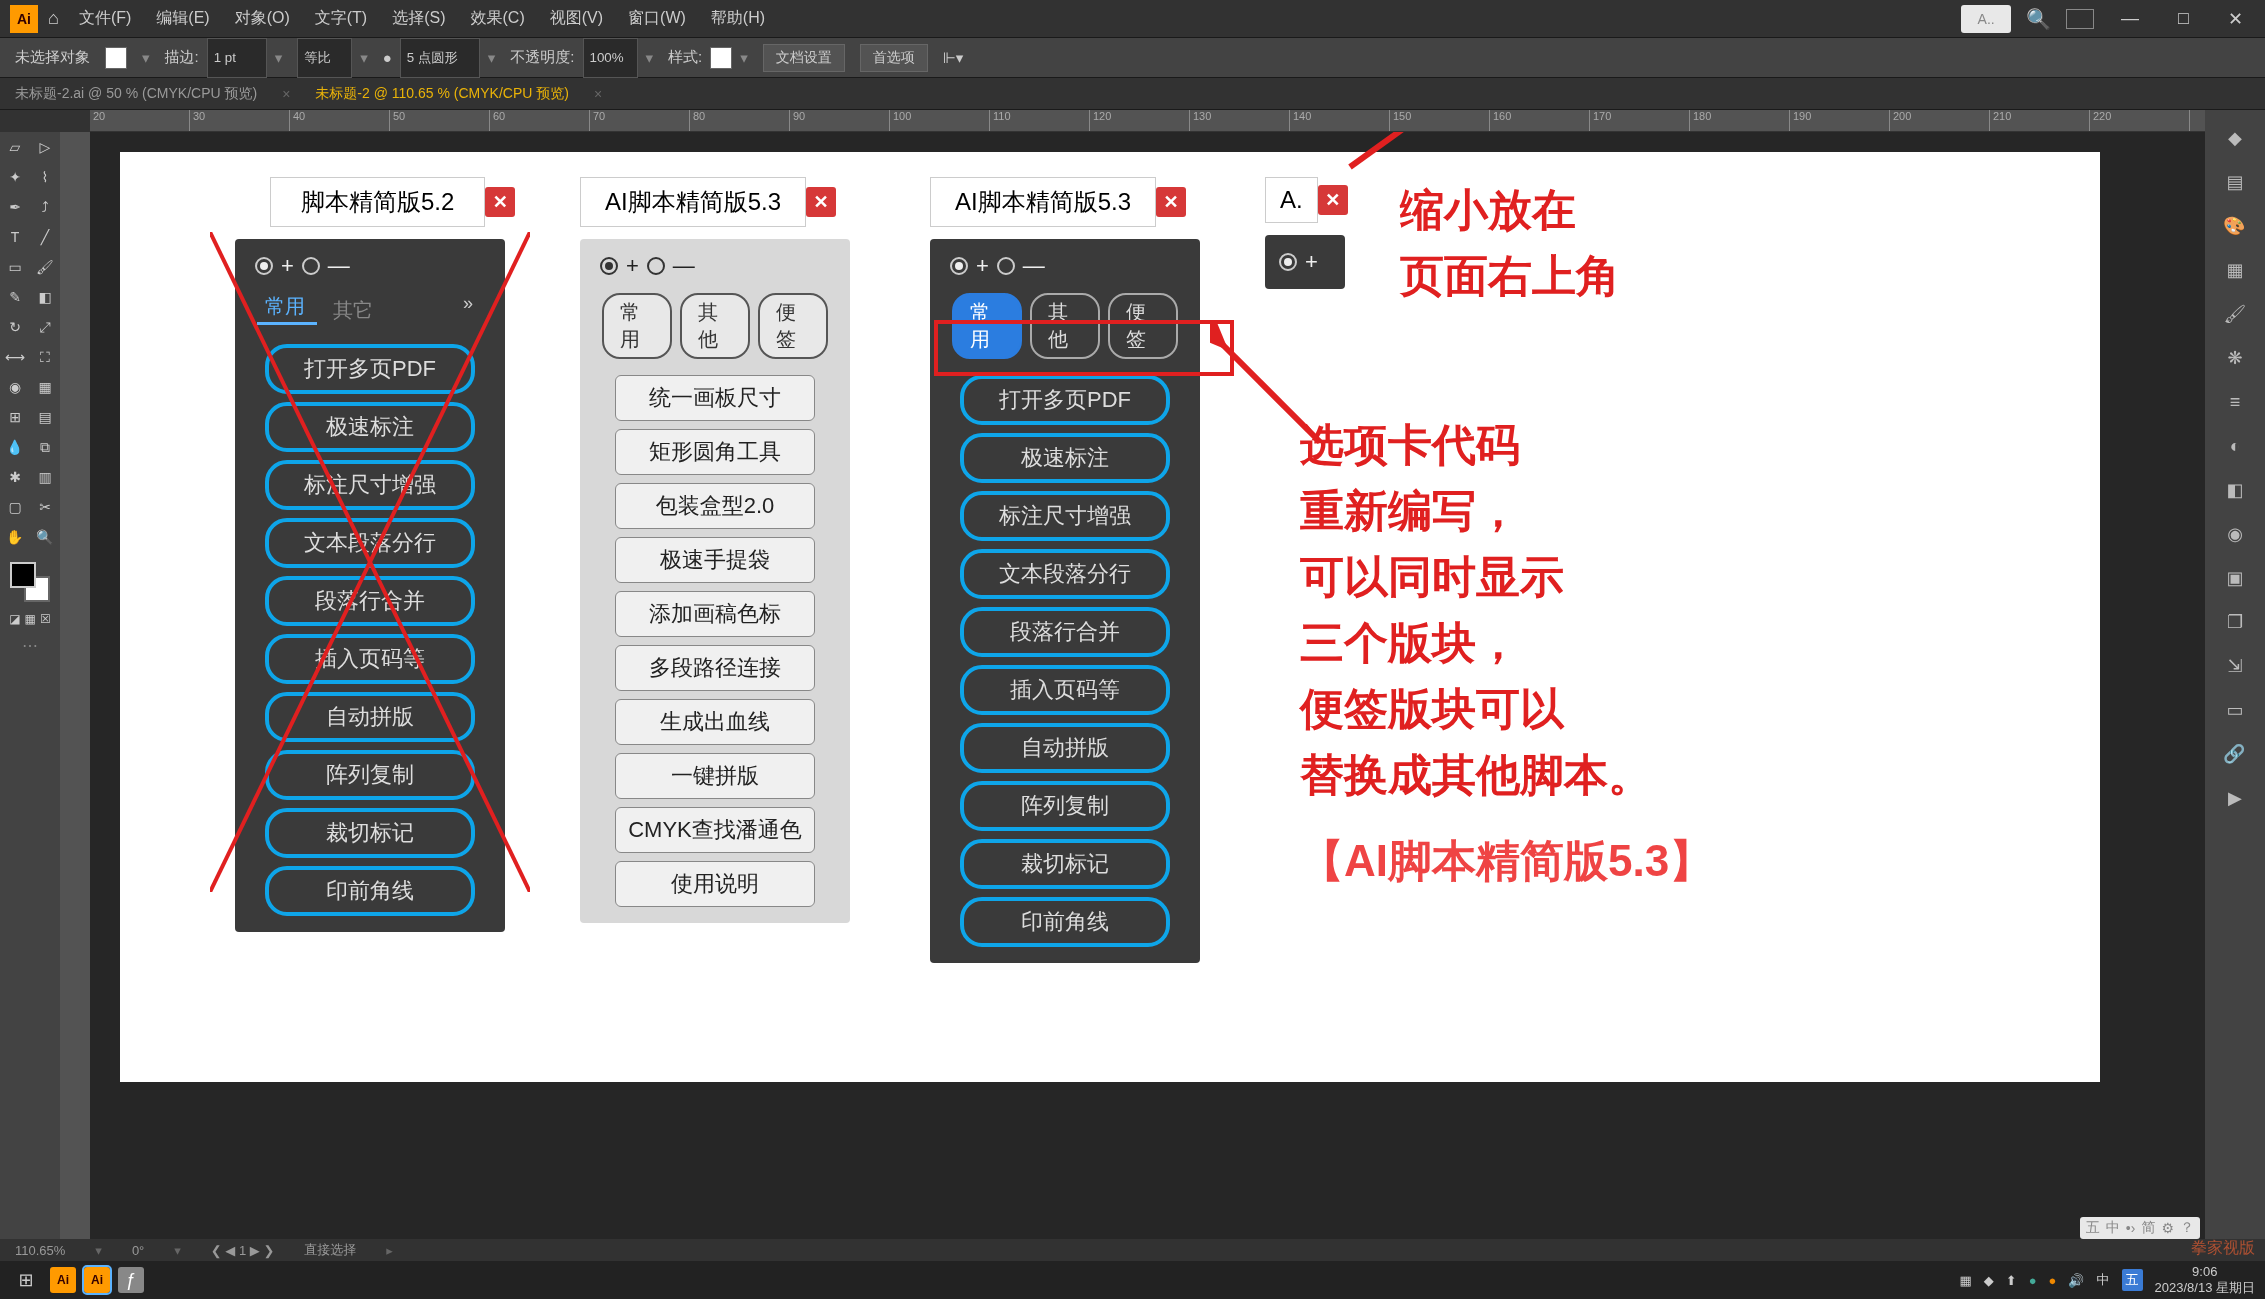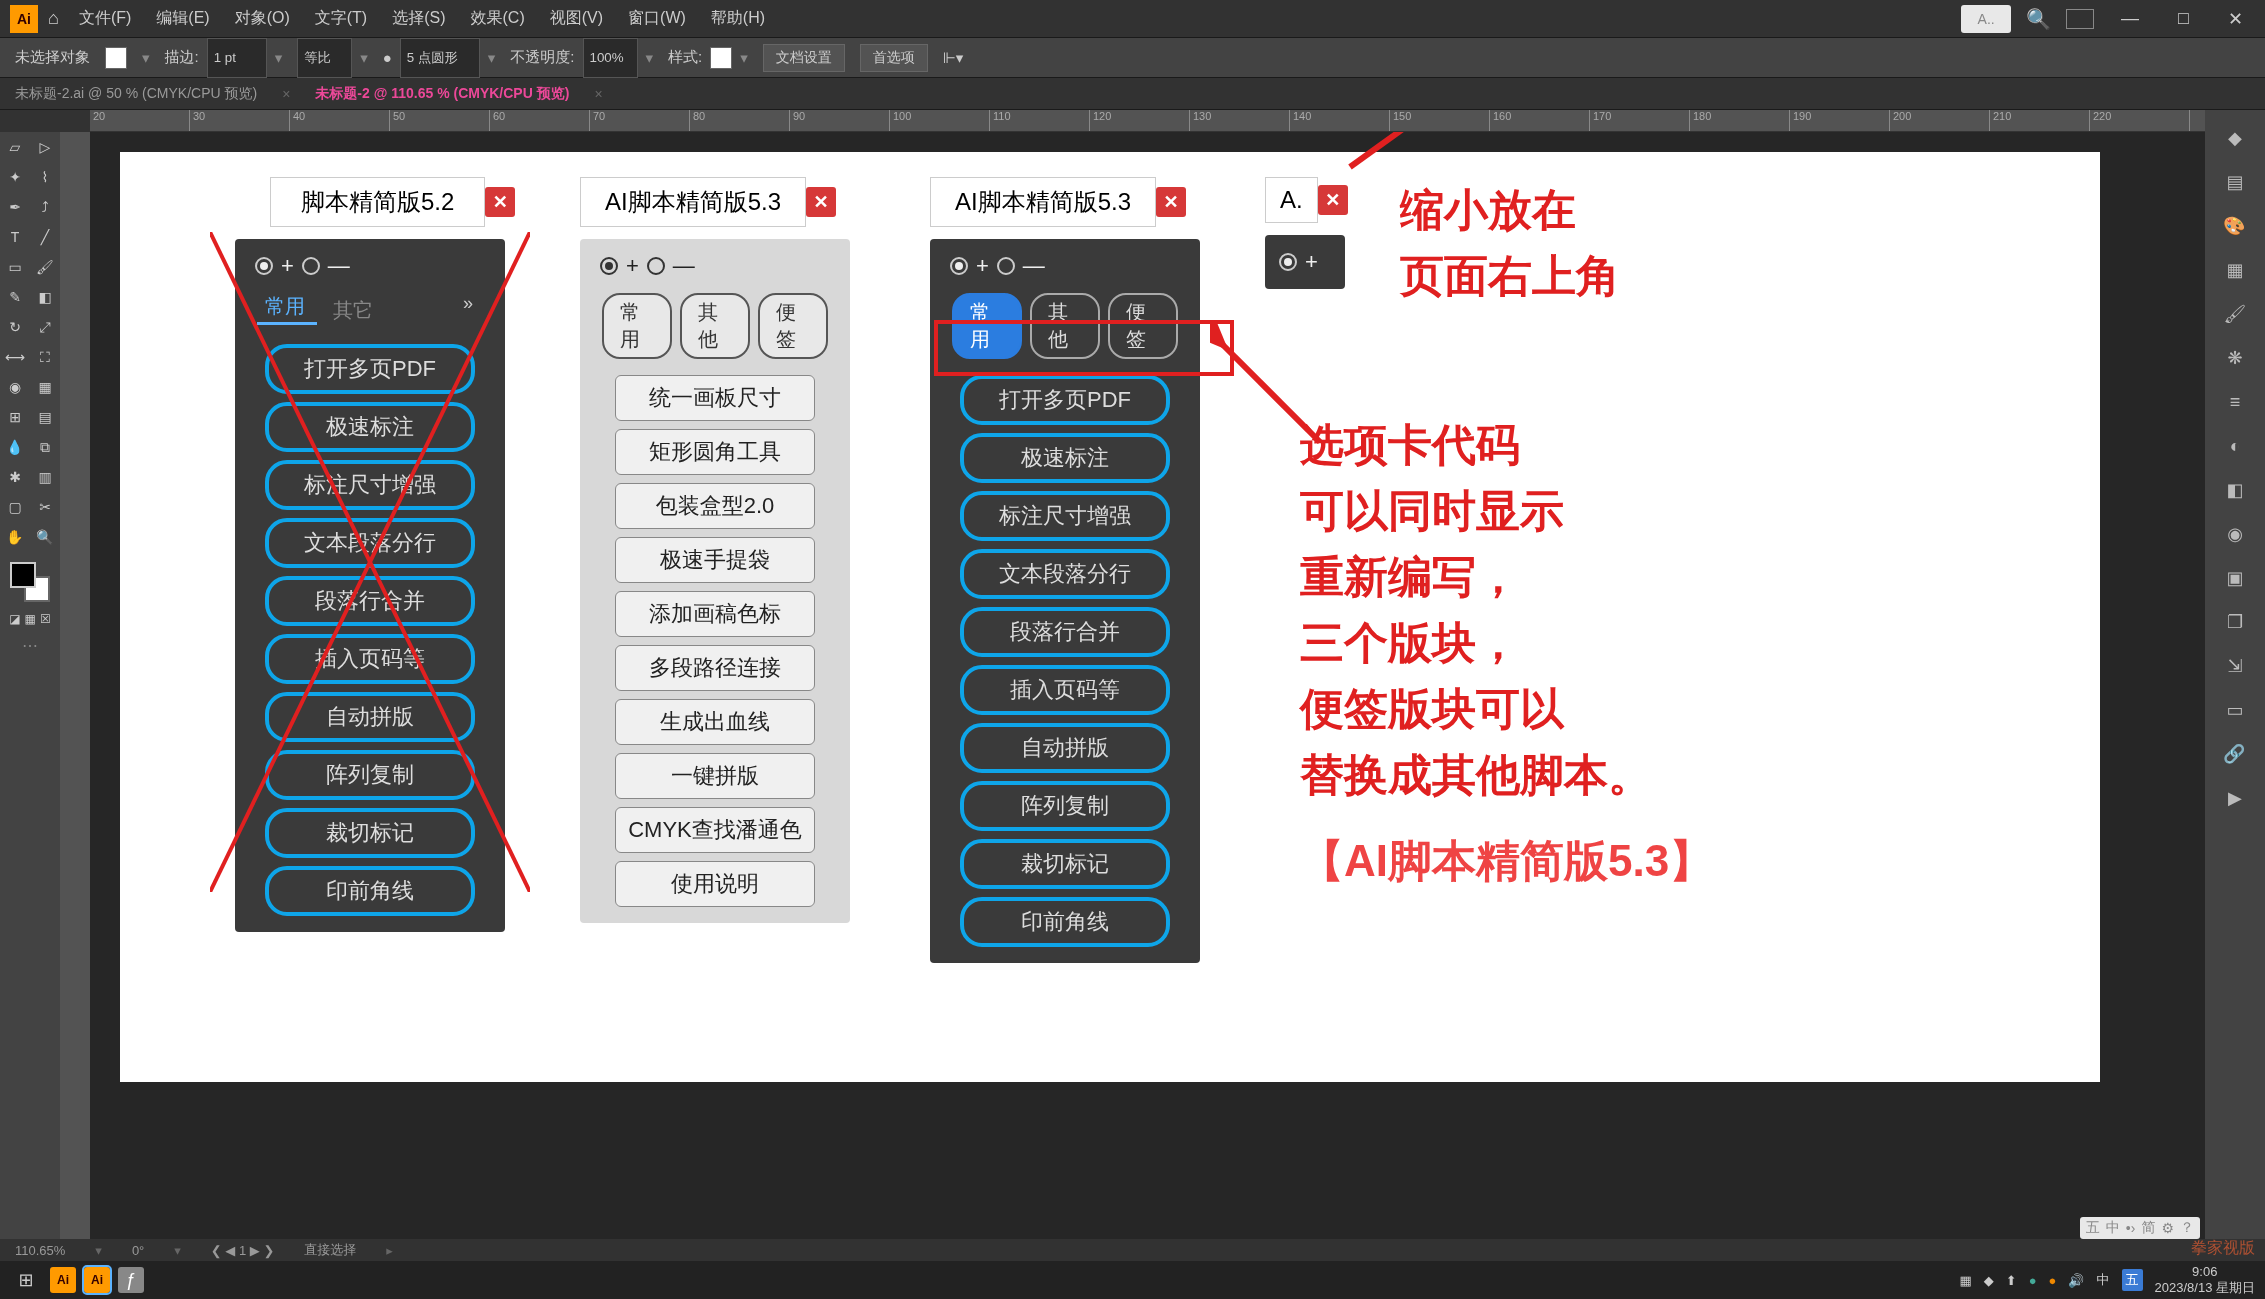--- a/index.html
+++ b/index.html
@@ -18,21 +18,21 @@
 
 
 .controlbar { height: 40px; background: #434343; display: flex; align-items: center; padding: 0 15px; border-bottom: 1px solid #1a1a1a; color: #ccc; font-size: 15px; gap: 15px; }
 .ctrl-group { display: flex; align-items: center; gap: 8px; }
 .ctrl-swatch { width: 22px; height: 22px; background: #fff; border: 1px solid #666; }
 .ctrl-input { background: #2a2a2a; border: 1px solid #555; color: #ccc; padding: 2px 6px; height: 40px; }
 .ctrl-btn { background: #535353; border: 1px solid #666; color: #ccc; padding: 3px 12px; height: 28px; font-size: 14px; }
 
 
 .tabbar { height: 32px; background: #323232; display: flex; align-items: center; padding: 0 15px; color: #999; font-size: 14px; gap: 25px; border-bottom: 1px solid #1a1a1a; }
-.tab-active { color: #ec4899; font-weight: bold; }
+.tab-active { color: #eab308; }
 .ruler-h { position: absolute; top: 110px; left: 90px; right: 60px; height: 22px; background: #535353; border-bottom: 1px solid #333; display: flex; overflow: hidden; }
 .ruler-v { position: absolute; top: 132px; left: 60px; width: 30px; bottom: 60px; background: #535353; }
 .ruler-tick { font-size: 11px; color: #aaa; width: 100px; border-right: 1px solid #888; padding-left: 3px; position: relative; }
 .canvas-area { position: absolute; top: 132px; left: 90px; right: 60px; bottom: 60px; background: #262626; overflow: hidden; }
 .artboard { position: absolute; top: 20px; left: 30px; width: 1980px; height: 930px; background: #fff; }
 
 
 .toolbar-left { position: absolute; top: 132px; left: 0; width: 60px; background: #434343; bottom: 60px; }
 .tool-col { display: grid; grid-template-columns: 1fr 1fr; }
 .tool-btn { width: 30px; height: 30px; color: #ccc; display: flex; align-items: center; justify-content: center; font-size: 14px; cursor: pointer; }
@@ -372,22 +372,22 @@
         </div>
       </div>
     </div>
 
     <div style="position:absolute; top:25px; left:1280px;">
       <div class="anno-red">缩小放在</div>
       <div class="anno-red">页面右上角</div>
     </div>
     <div style="position:absolute; top:260px; left:1180px;">
       <div class="anno-red">选项卡代码</div>
+      <div class="anno-red">重新编写，</div>
       <div class="anno-red">可以同时显示</div>
-      <div class="anno-red">重新编写，</div>
       <div class="anno-red">三个版块，</div>
       <div class="anno-red">便签版块可以</div>
       <div class="anno-red">替换成其他脚本。</div>
     </div>
     <div style="position:absolute; top:680px; left:1180px;" class="anno-blue">【AI脚本精简版5.3】</div>
 
     <svg class="arrow-svg" style="top:-110px; left:1200px; width:200px; height:130px;">
       <defs>
           <marker id="ah1" markerWidth="12" markerHeight="12" refX="10" refY="5" orient="auto">
             <polygon points="0,0 12,5 0,10" fill="#e02020"></polygon>

